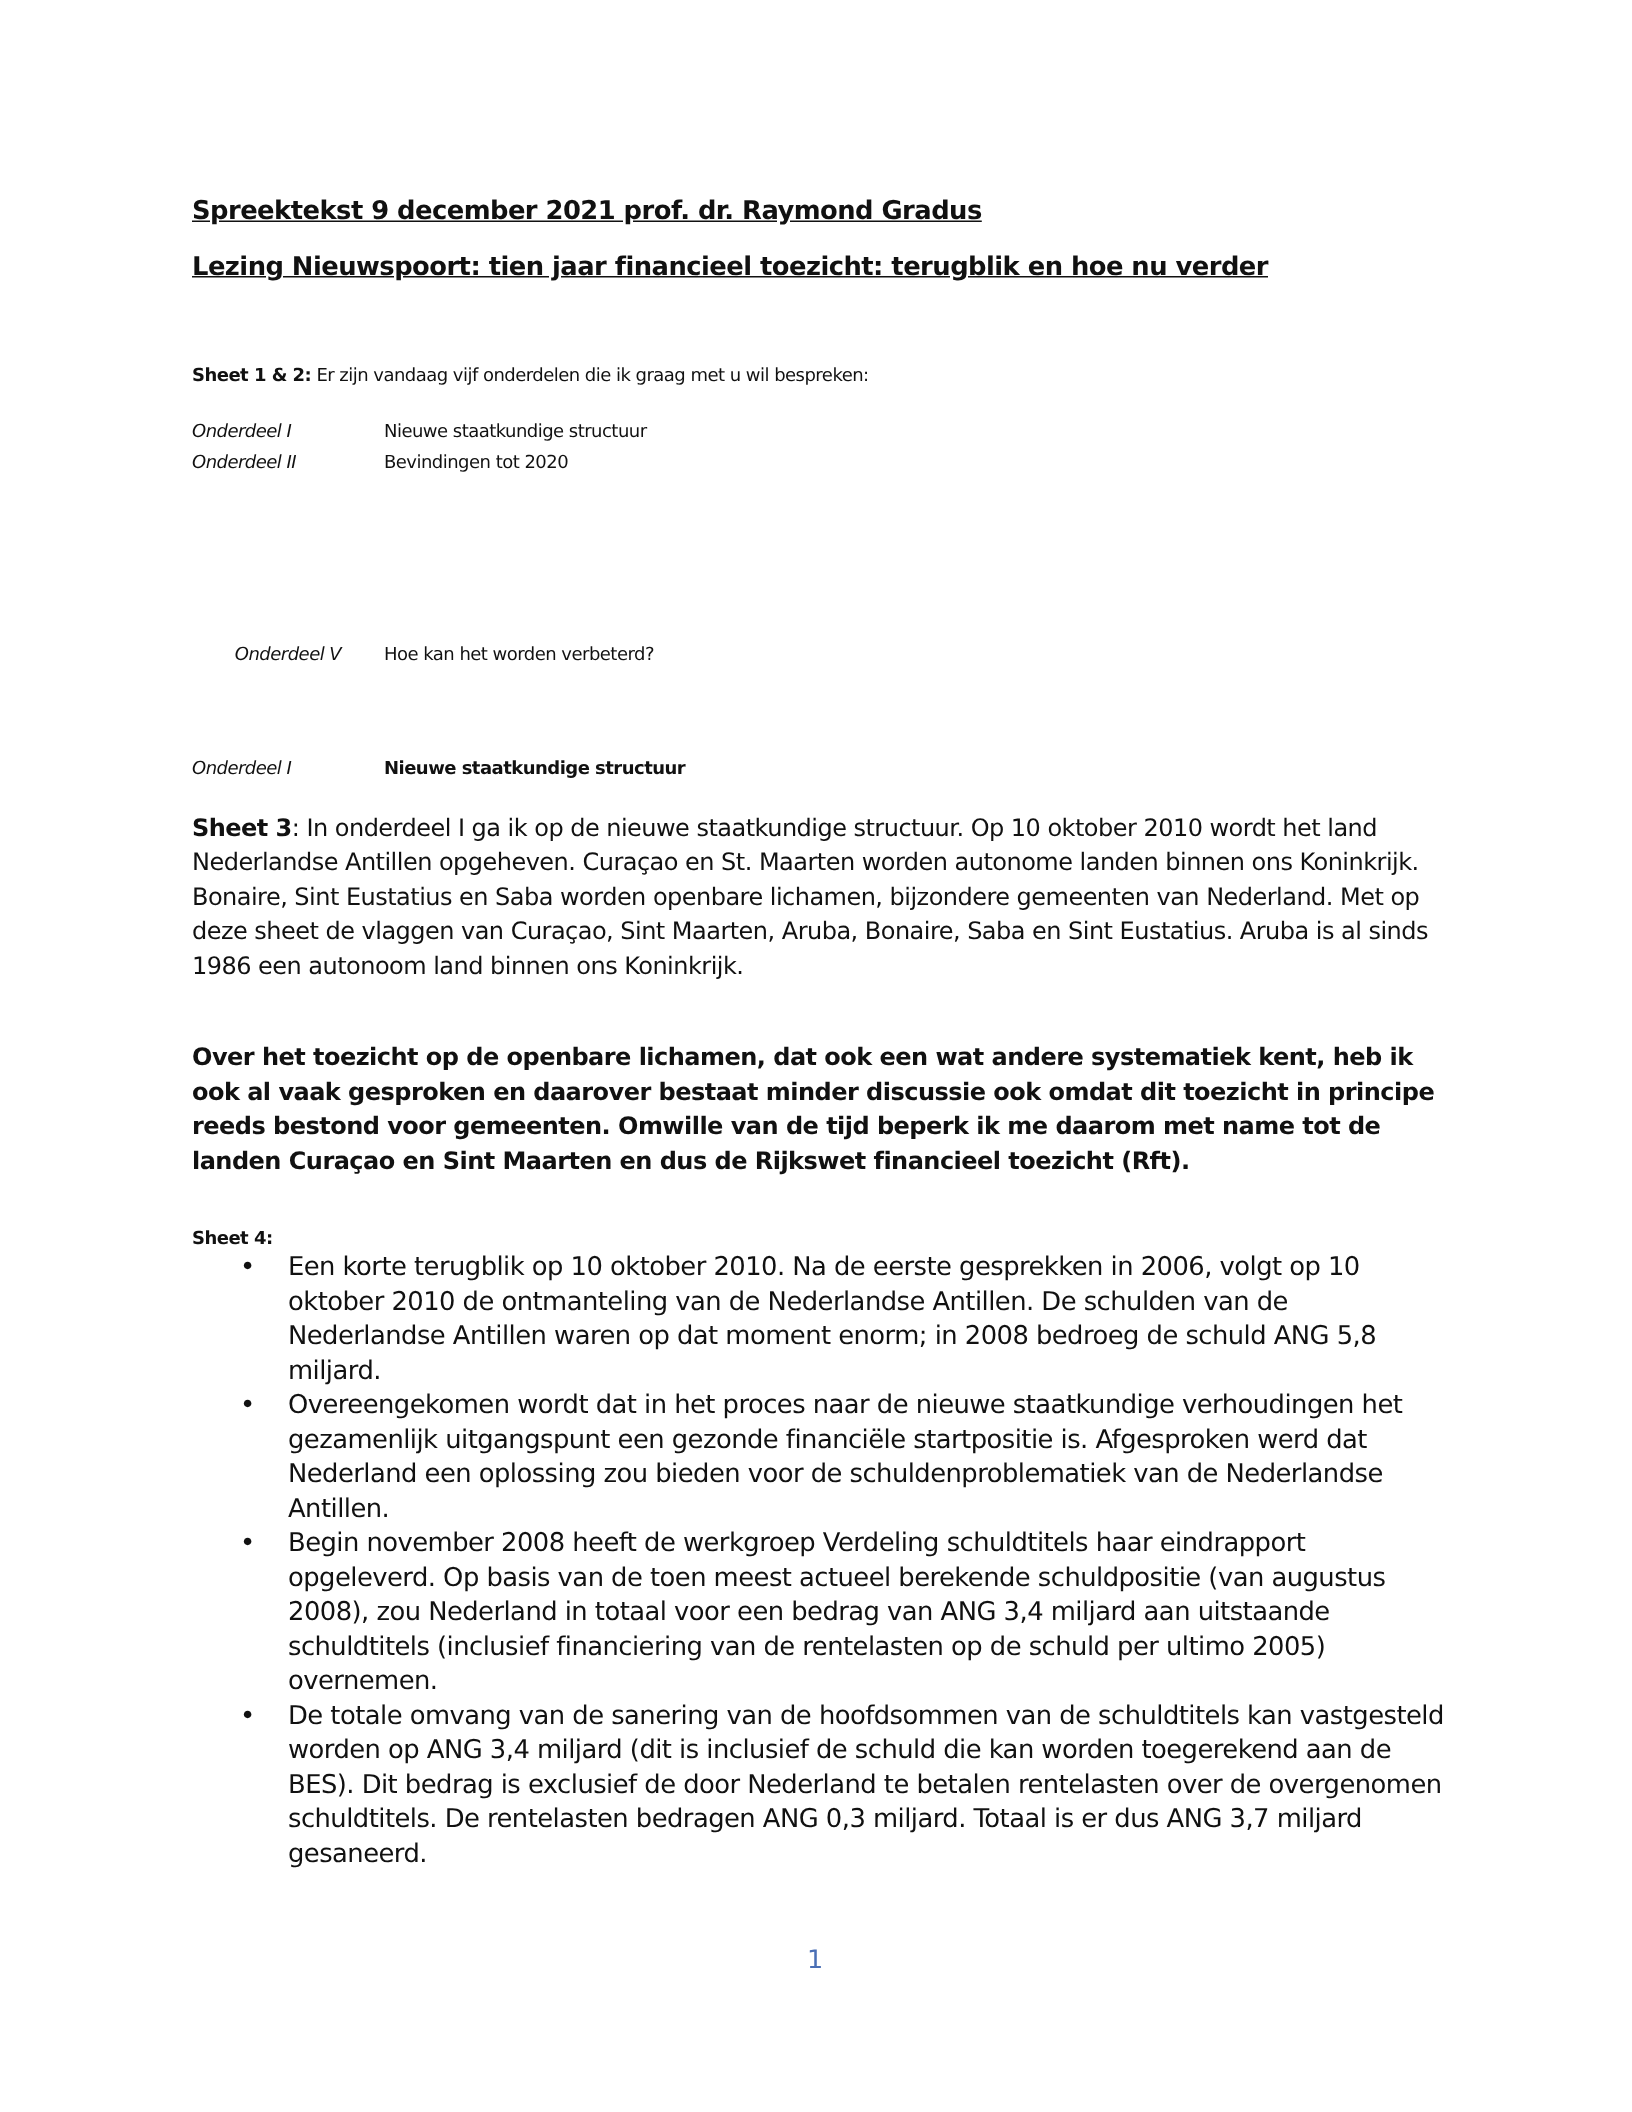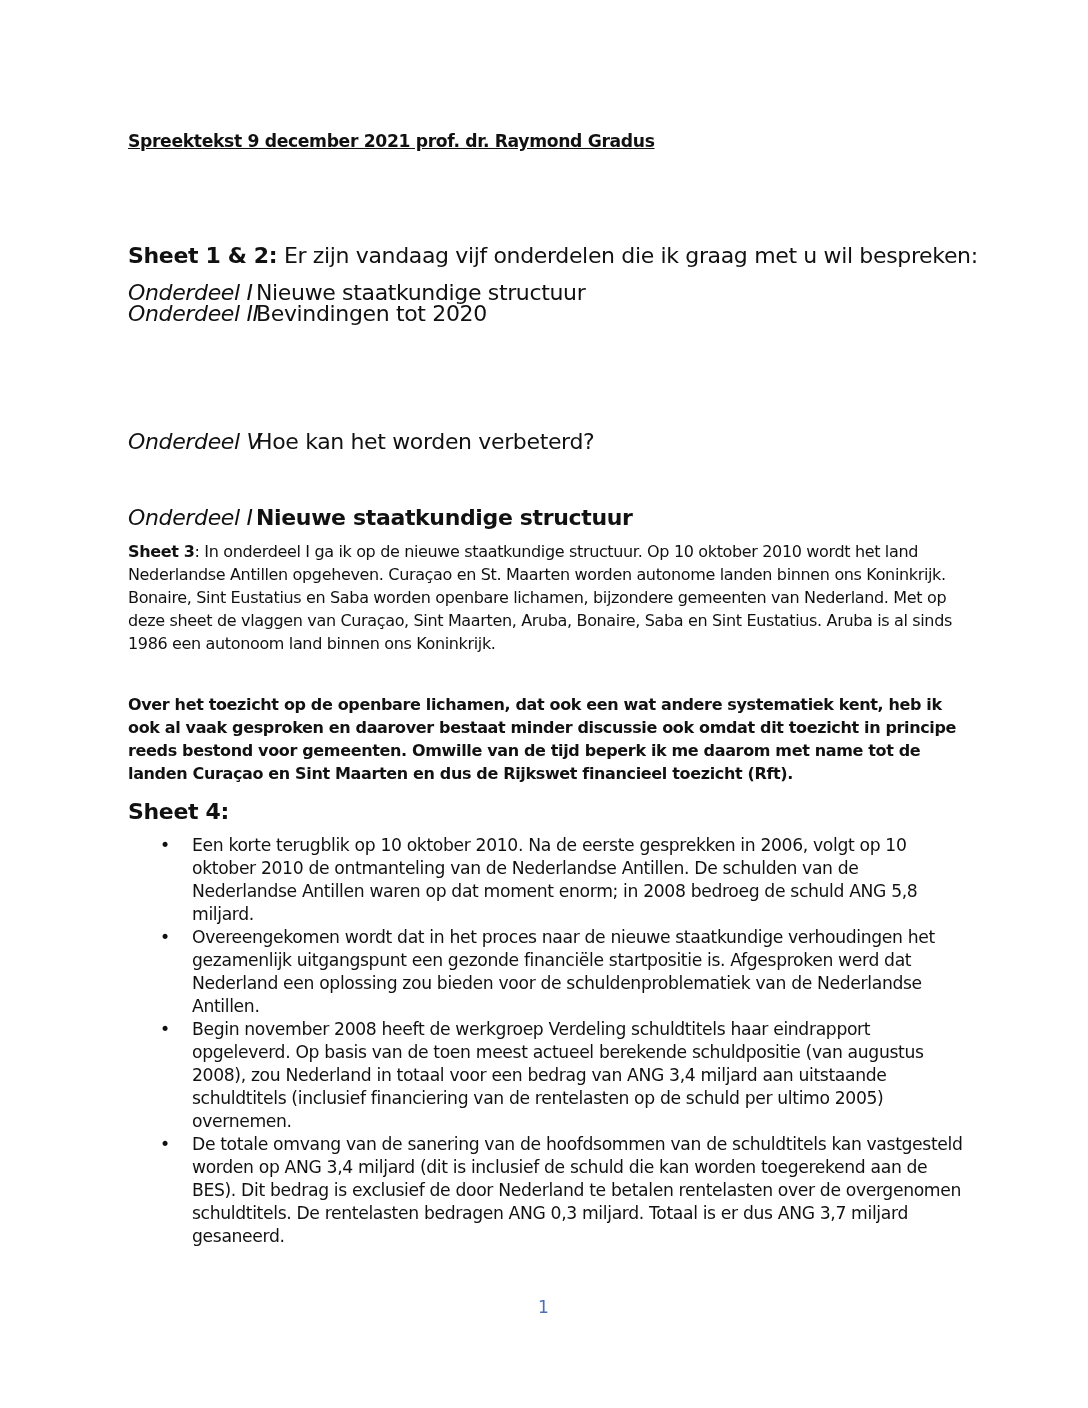--- a/index.html
+++ b/index.html
@@ -1,61 +1,62 @@
 <!DOCTYPE html>
 <html><head>
 <meta charset="utf-8">
 <style>
   html, body { margin: 0; padding: 0; background: #ffffff; }
   body { width: 1088px; height: 1408px; position: relative; overflow: hidden;
          font-family: "DejaVu Sans", sans-serif; color: #111; }
   .page { position: absolute; left: 0; top: 0; width: 896px; height: 1408px; }
   .text { position: absolute; left: 128px; width: 840px; font-size: 17.2px; letter-spacing: -0.35px; }
   .title { font-weight: bold; text-decoration: underline; }
-  .line { position: absolute; left: 128px; font-size: 22px; white-space: nowrap; letter-spacing: -0.35px; }
+  .line { position: absolute; left: 128px; font-size: 12px; white-space: nowrap; letter-spacing: -0.35px; }
   .para { position: absolute; left: 128px; width: 835px; font-size: 16px; line-height: 23px; letter-spacing: -0.35px; }
   .label { display: inline-block; width: 128px; font-style: italic; }
   b { font-weight: bold; }
   ul.bullets { position: absolute; left: 128px; top: 834px; width: 840px; margin: 0; padding: 0; list-style: none; }
   ul.bullets li { position: relative; padding-left: 64px; font-size: 17.2px; line-height: 23px; letter-spacing: -0.35px; }
   ul.bullets li .dot { position: absolute; left: 32px; top: 0; }
   .pagenum { position: absolute; left: 538px; top: 1297px; font-size: 17px; color: #4a6fb5; }
 </style>
 </head>
 <body>
 
 <div class="page">
 
   <div class="text title" style="top:131px;">Spreektekst 9 december 2021 prof. dr. Raymond Gradus</div>
+  <div class="text title" style="top:168px;">Lezing Nieuwspoort: tien jaar financieel toezicht: terugblik en hoe nu verder</div>
 
   <div class="line" style="top:243px;">
     <b>Sheet 1 &amp; 2:</b><span> Er zijn vandaag vijf onderdelen die ik graag met u wil bespreken:</span>
   </div>
 
   <div class="line" style="top:280px;">
     <span class="label">Onderdeel I</span><span>Nieuwe staatkundige structuur</span>
   </div>
   <div class="line" style="top:301px;">
     <span class="label">Onderdeel II</span><span>Bevindingen tot 2020</span>
   </div>
-  <div class="line" style="top:429px;">
+  <div class="line" style="top:429px;text-align:center;">
     <span class="label">Onderdeel V</span><span>Hoe kan het worden verbeterd?</span>
   </div>
 
   <div class="line" style="top:505px;">
     <span class="label">Onderdeel I</span><b>Nieuwe staatkundige structuur</b>
   </div>
 
   <div class="para" style="top:540px;">
     <b>Sheet 3</b><span>: In onderdeel I ga ik op de nieuwe staatkundige structuur. Op 10 oktober 2010 wordt het land Nederlandse Antillen opgeheven. Curaçao en St. Maarten worden autonome landen binnen ons Koninkrijk. Bonaire, Sint Eustatius en Saba worden openbare lichamen, bijzondere gemeenten van Nederland. Met op deze sheet de vlaggen van Curaçao, Sint Maarten, Aruba, Bonaire, Saba en Sint Eustatius. Aruba is al sinds 1986 een autonoom land binnen ons Koninkrijk.</span>
   </div>
 
   <div class="para" style="top:693px;font-weight:bold;">Over het toezicht op de openbare lichamen, dat ook een wat andere systematiek kent, heb ik ook al vaak gesproken en daarover bestaat minder discussie ook omdat dit toezicht in principe reeds bestond voor gemeenten. Omwille van de tijd beperk ik me daarom met name tot de landen Curaçao en Sint Maarten en dus de Rijkswet financieel toezicht (Rft).</div>
 
-  <div class="line" style="top:799px;">
+  <div class="line" style="top:818px;">
     <b>Sheet 4:</b>
   </div>
 
   <ul class="bullets">
     <li><span class="dot">•</span><span>Een korte terugblik op 10 oktober 2010. Na de eerste gesprekken in 2006, volgt op 10 oktober 2010 de ontmanteling van de Nederlandse Antillen. De schulden van de Nederlandse Antillen waren op dat moment enorm; in 2008 bedroeg de schuld ANG 5,8 miljard.</span></li>
     <li><span class="dot">•</span><span>Overeengekomen wordt dat in het proces naar de nieuwe staatkundige verhoudingen het gezamenlijk uitgangspunt een gezonde financiële startpositie is. Afgesproken werd dat Nederland een oplossing zou bieden voor de schuldenproblematiek van de Nederlandse Antillen.</span></li>
     <li><span class="dot">•</span><span>Begin november 2008 heeft de werkgroep Verdeling schuldtitels haar eindrapport opgeleverd. Op basis van de toen meest actueel berekende schuldpositie (van augustus 2008), zou Nederland in totaal voor een bedrag van ANG 3,4 miljard aan uitstaande schuldtitels (inclusief financiering van de rentelasten op de schuld per ultimo 2005) overnemen.</span></li>
     <li><span class="dot">•</span><span>De totale omvang van de sanering van de hoofdsommen van de schuldtitels kan vastgesteld worden op ANG 3,4 miljard (dit is inclusief de schuld die kan worden toegerekend aan de BES). Dit bedrag is exclusief de door Nederland te betalen rentelasten over de overgenomen schuldtitels. De rentelasten bedragen ANG 0,3 miljard. Totaal is er dus ANG 3,7 miljard gesaneerd.</span></li>
   </ul>
 

